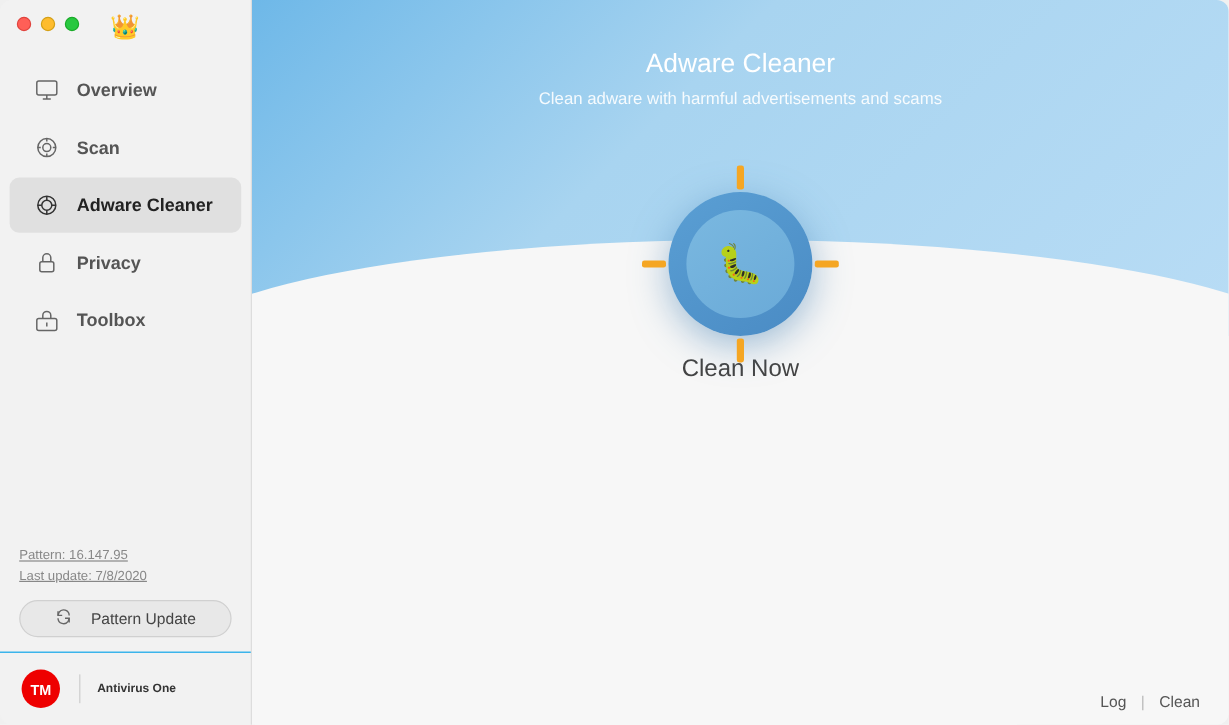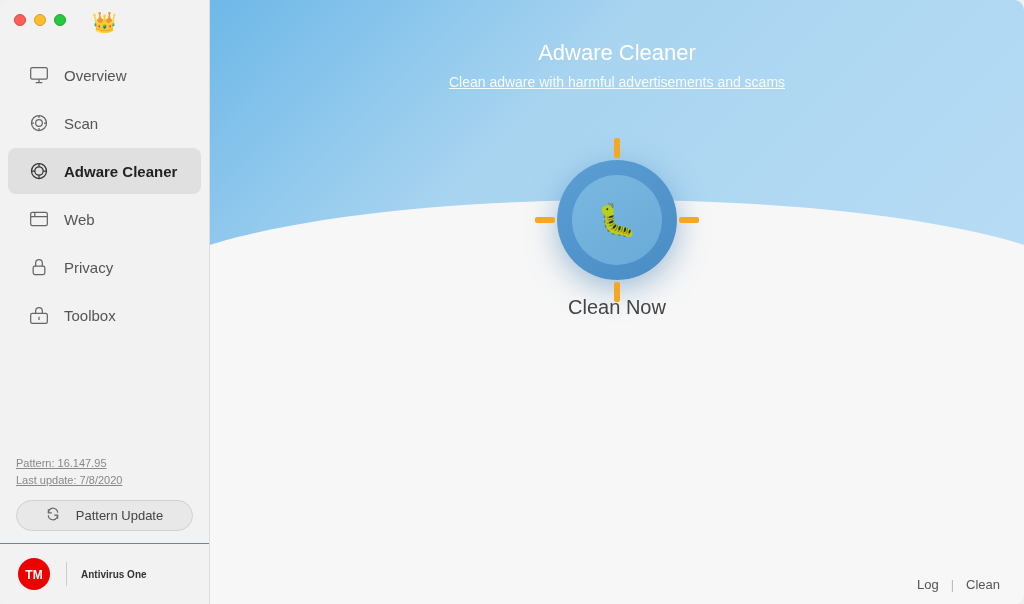--- a/index.html
+++ b/index.html
@@ -59,20 +59,21 @@
     .nav-item {
       display: flex;
       align-items: center;
       padding: 12px 20px;
       gap: 14px;
       cursor: pointer;
       border-radius: 8px;
       margin: 2px 8px;
       color: #555;
       font-size: 15px;
+      font-weight: bold;
     }
 
     .nav-item.active {
       background: #e0e0e0;
       font-weight: 600;
       color: #222;
     }
 
     .nav-icon {
       width: 22px;
@@ -191,21 +192,20 @@
       text-align: center;
       z-index: 1;
     }
 
     .hero-subtitle {
       font-size: 14px;
       color: rgba(255,255,255,0.9);
       text-align: center;
       margin-top: 8px;
       z-index: 1;
-      text-decoration: underline;
     }
 
     
     .center-icon-area {
       position: absolute;
       top: 160px;
       left: 50%;
       transform: translateX(-50%);
       z-index: 10;
       display: flex;
@@ -365,30 +365,20 @@
           <circle cx="12" cy="12" r="5"></circle>
           <line x1="12" y1="3" x2="12" y2="7"></line>
           <line x1="12" y1="17" x2="12" y2="21"></line>
           <line x1="3" y1="12" x2="7" y2="12"></line>
           <line x1="17" y1="12" x2="21" y2="12"></line>
         </svg>
       </div>
       <span>Adware Cleaner</span>
     </div>
 
-    <div class="nav-item">
-      <div class="nav-icon">
-        <svg viewBox="0 0 24 24">
-            <rect x="2" y="4" width="20" height="16" rx="2"></rect>
-            <line x1="2" y1="9" x2="22" y2="9"></line>
-            <line x1="7" y1="4" x2="7" y2="9"></line>
-          </svg>
-      </div>
-      <span>Web</span>
-    </div>
 
     <div class="nav-item">
       <div class="nav-icon">
         <svg viewBox="0 0 24 24">
             <rect x="5" y="11" width="14" height="10" rx="2"></rect>
             <path d="M8 11V7a4 4 0 0 1 8 0v4"></path>
           </svg>
       </div>
       <span>Privacy</span>
     </div>

